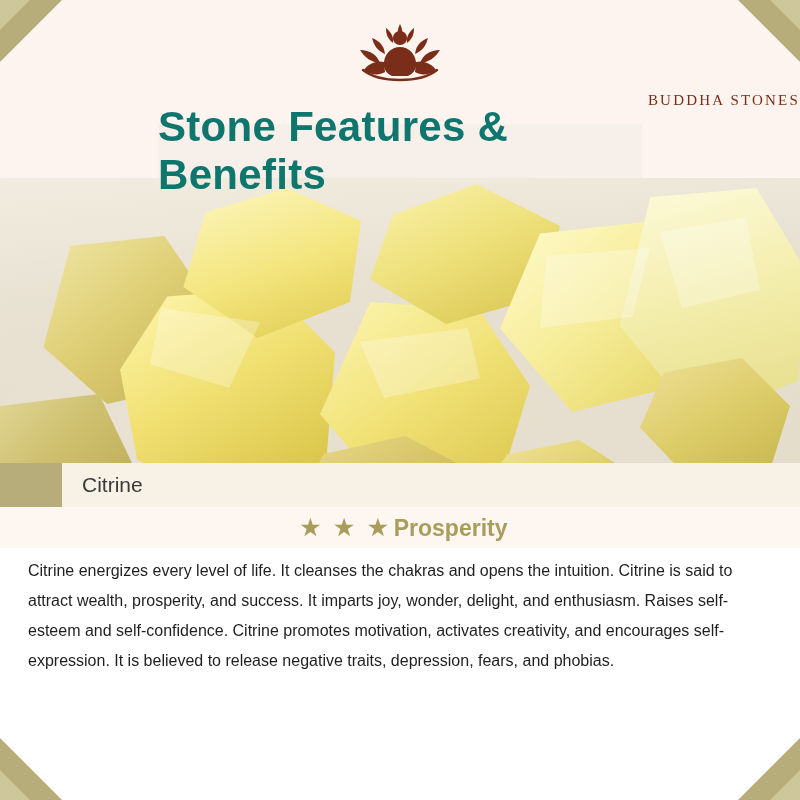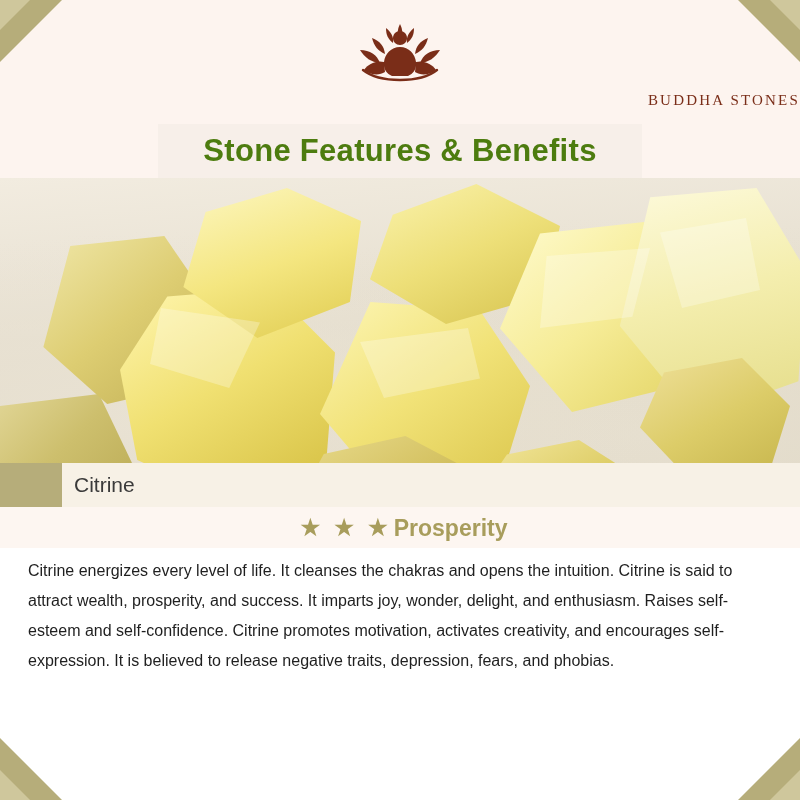--- a/index.html
+++ b/index.html
@@ -101,23 +101,23 @@
     left: 158px;
     width: 484px;
     height: 54px;
     background: #f7efe9;
     display: flex;
     align-items: center;
     justify-content: center;
     z-index: 6;
   }
   .title-band .title-text {
-    font-size: 31px;
+    font-size: 42px;
     font-weight: bold;
-    color: #4d7c0f;
+    color: #0f766e;
     letter-spacing: 0.3px;
     font-family: "Liberation Sans", sans-serif;
   }
 
   
   .hero {
     position: absolute;
     top: 178px;
     left: 0;
     width: 800px;
@@ -225,21 +225,21 @@
   .name-bar-right {
     flex: 1;
     height: 44px;
     background: #f7f1e6;
     display: flex;
     align-items: center;
   }
   .stone-name {
     font-size: 21px;
     color: #3a3a3a;
-    padding-left: 12px;
+    padding-left: 20px;
     font-weight: 400;
   }
 
   
   .keywords {
     position: absolute;
     top: 508px;
     left: 0;
     width: 800px;
     height: 40px;

